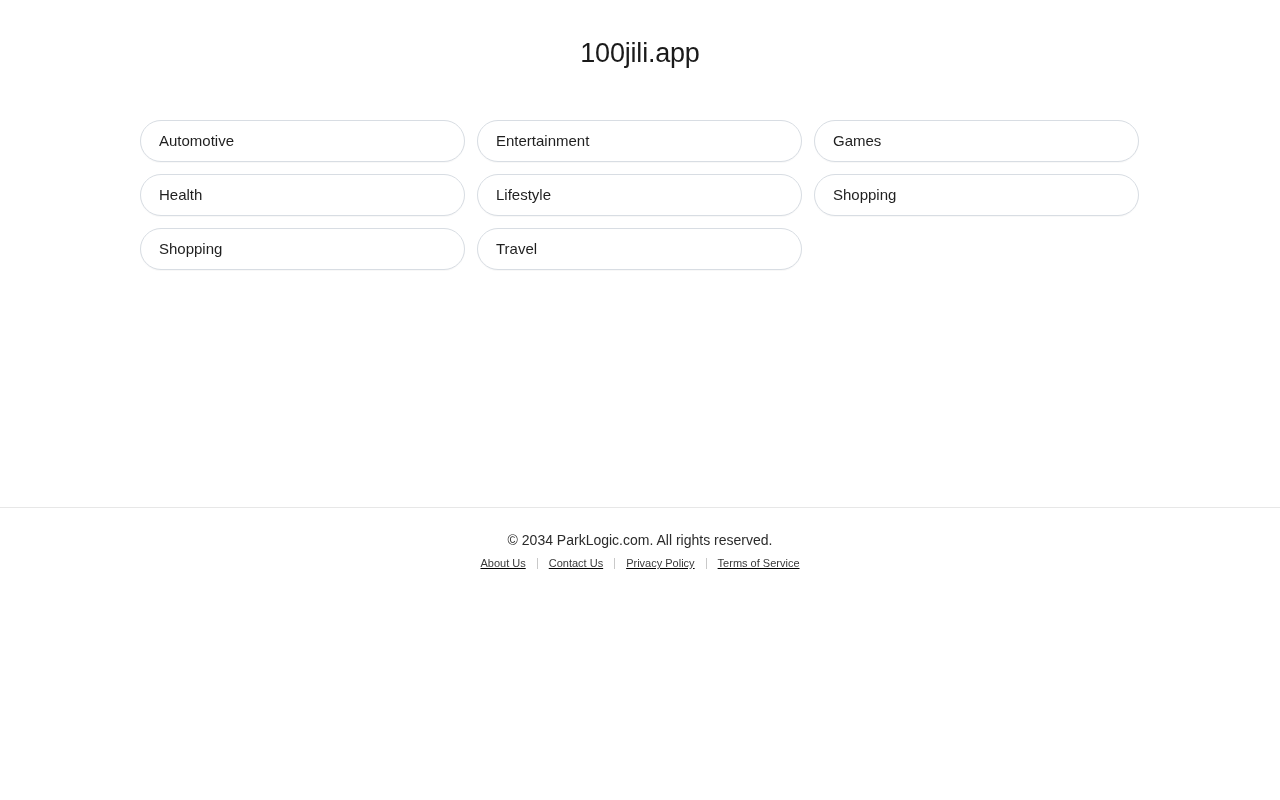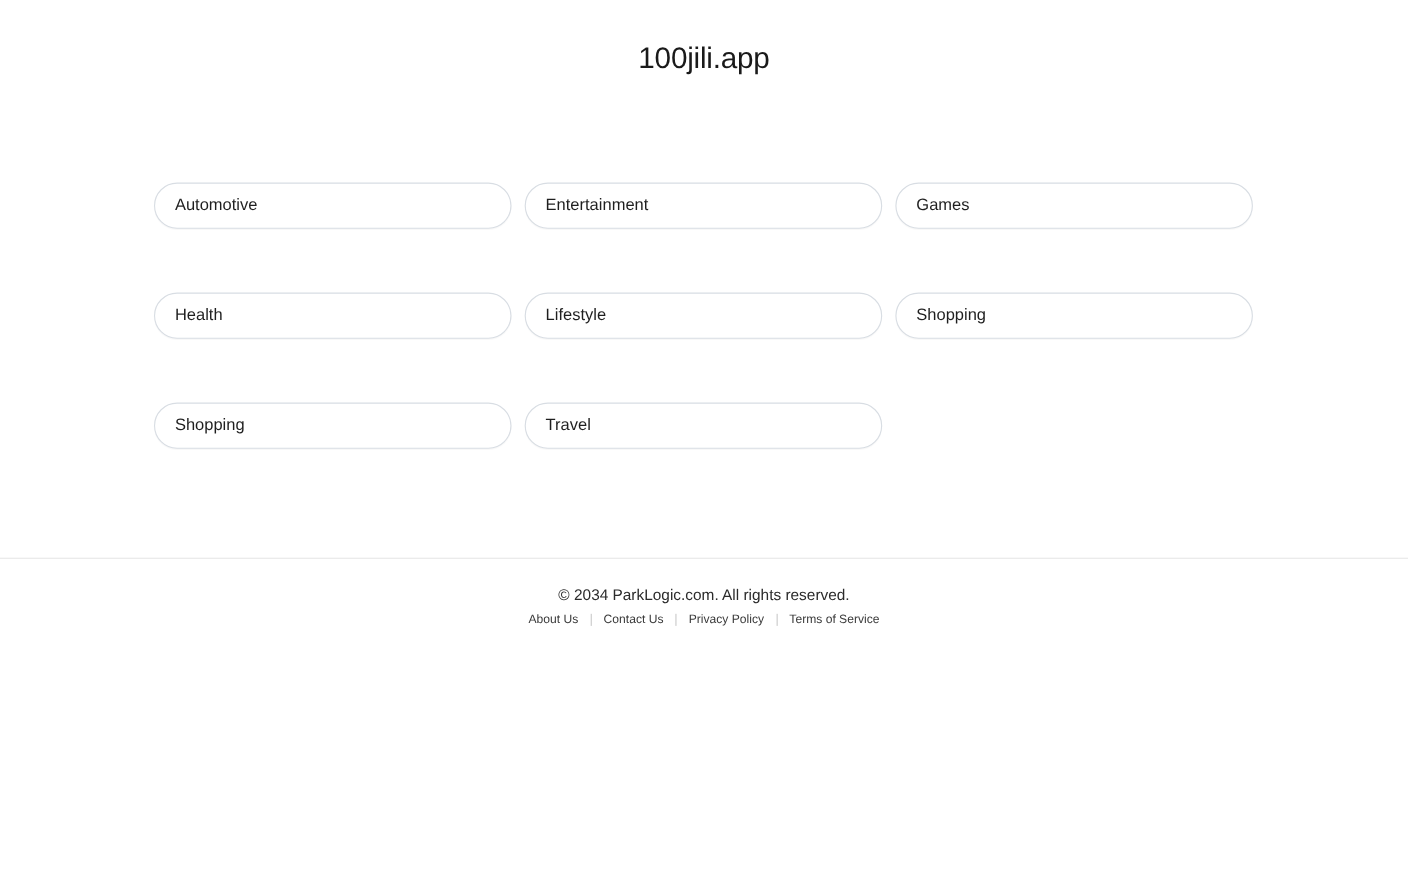--- a/index.html
+++ b/index.html
@@ -38,21 +38,20 @@
     margin: 0 auto;
     padding-top: 48px;
     display: flex;
     flex-wrap: wrap;
     gap: 12px 12px;
     justify-content: flex-start;
   }
   .cat-cell {
     width: 325px;
     display: flex;
-    margin-top: 46px;
   }
   .cat-link {
     display: block;
     width: 100%;
     height: 42px;
     line-height: 40px;
     border: 1px solid #d8dde3;
     border-radius: 21px;
     background: #ffffff;
     color: #1f1f1f;
@@ -76,20 +75,21 @@
     color: #2b2b2b;
     line-height: 20px;
     margin-bottom: 6px;
   }
   .footer-links {
     display: flex;
     justify-content: center;
     align-items: center;
     gap: 0;
     font-size: 11px;
+    text-decoration: underline;
   }
   .footer-links a {
     color: #3a3a3a;
     text-decoration: none;
     padding: 0 11px;
     line-height: 14px;
   }
   .sep {
     width: 1px;
     height: 11px;

